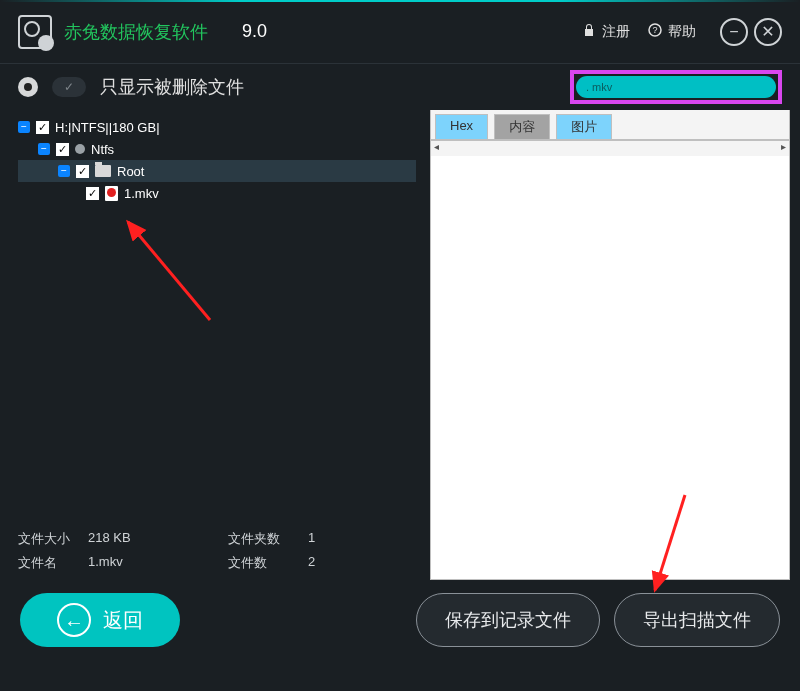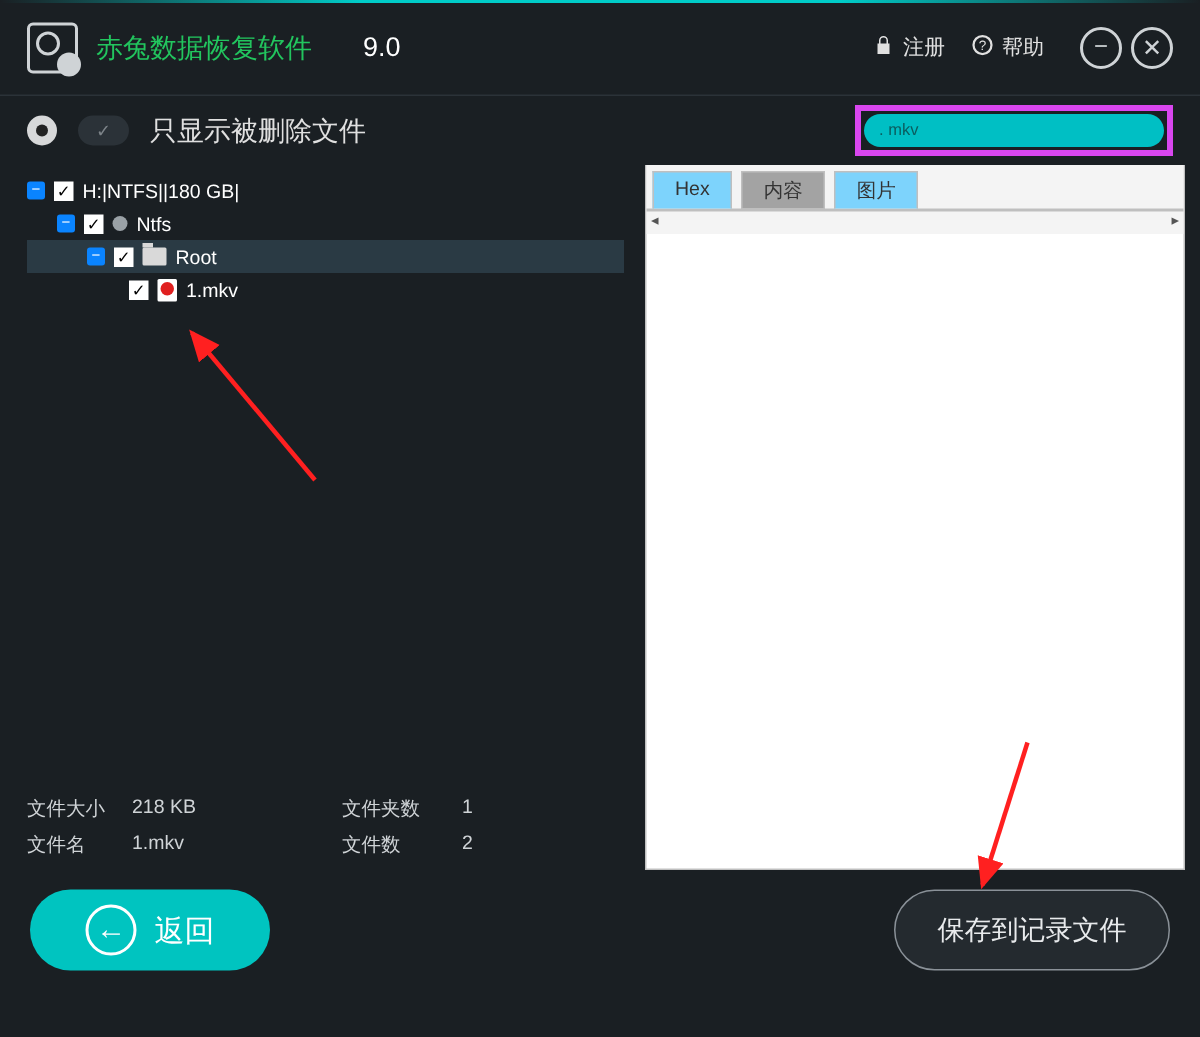--- a/index.html
+++ b/index.html
@@ -360,20 +360,23 @@
 
 <div class="bottom">
   <div class="back-btn">
     <div class="back-circ">←</div>
     <span>返回</span>
   </div>
   <div class="bottom-spacer"></div>
   <div class="oval-btn">
     <span>保存到记录文件</span>
   </div>
+  <div class="oval-btn">
+    <span>导出扫描文件</span>
+  </div>
 
   <svg class="arrow-red" style="right:100px; top:-90px;" width="60" height="110">
     <defs>
         <marker id="ah2" markerWidth="8" markerHeight="8" refX="6" refY="3" orient="auto">
       <path d="M0,0 L7,3 L0,6 Z" fill="#ff2020"></path>
         </marker>
       </defs>
     <line x1="45" y1="5" x2="15" y2="100" stroke="#ff2020" stroke-width="3" marker-end="url(#ah2)"></line>
   </svg>
 </div>

